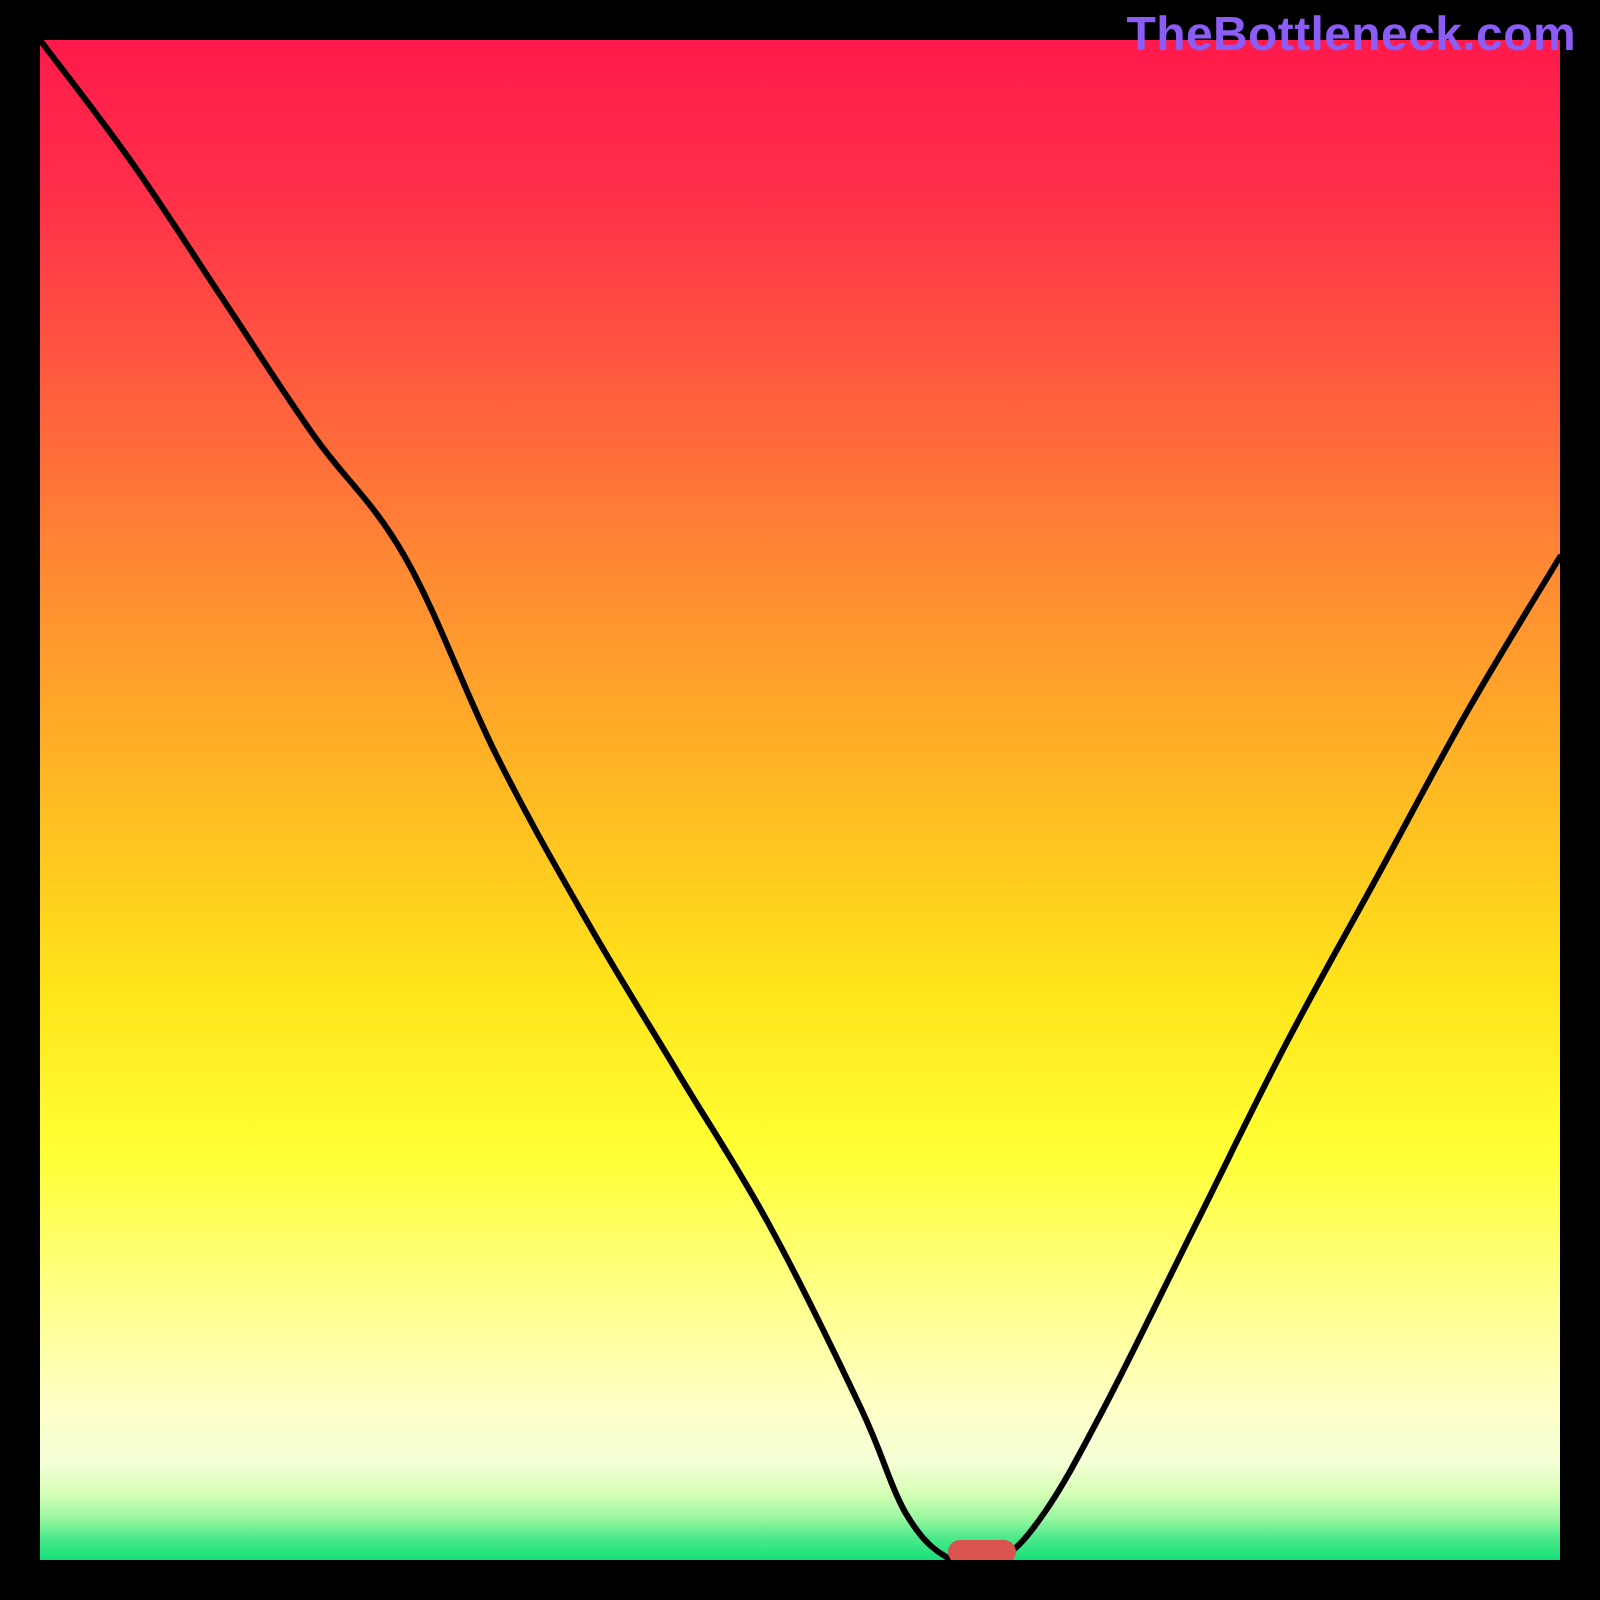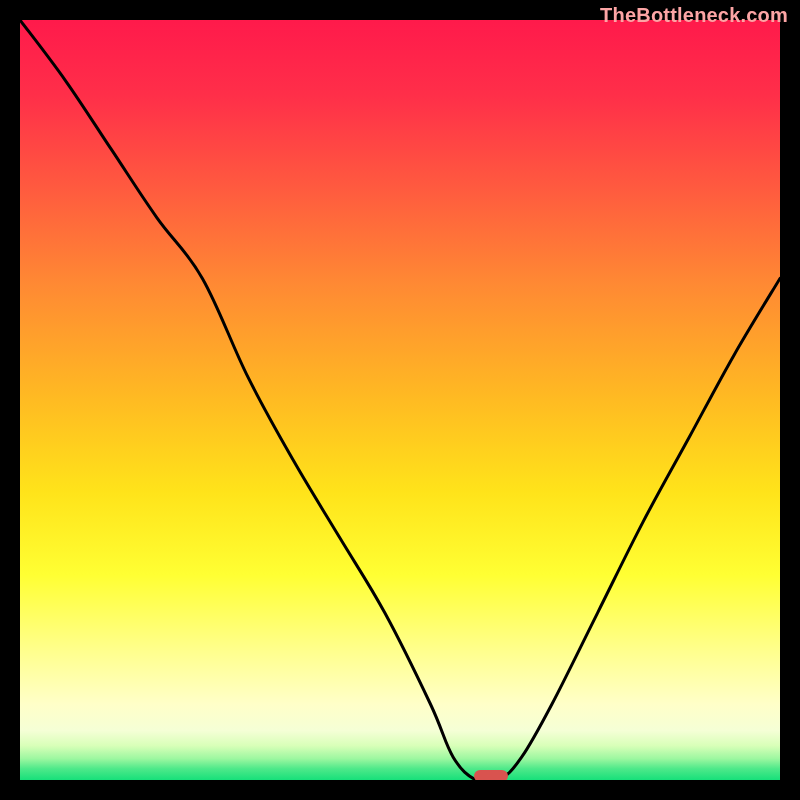--- a/index.html
+++ b/index.html
@@ -43,23 +43,23 @@
   .marker {
     position: absolute;
     background: #d9534f;
     border-radius: 6px;
   }
   .watermark {
     position: absolute;
     top: 4px;
     right: 12px;
     font-family: Arial, Helvetica, sans-serif;
-    font-size: 20px;
+    font-size: 24px;
     font-weight: 600;
-    color: #fca5a5;
+    color: #8b5cf6;
     letter-spacing: 0.2px;
     user-select: none;
   }
 </style>
 </head>
 <body>
 
 <div class="frame">
 
   <div class="plot">

